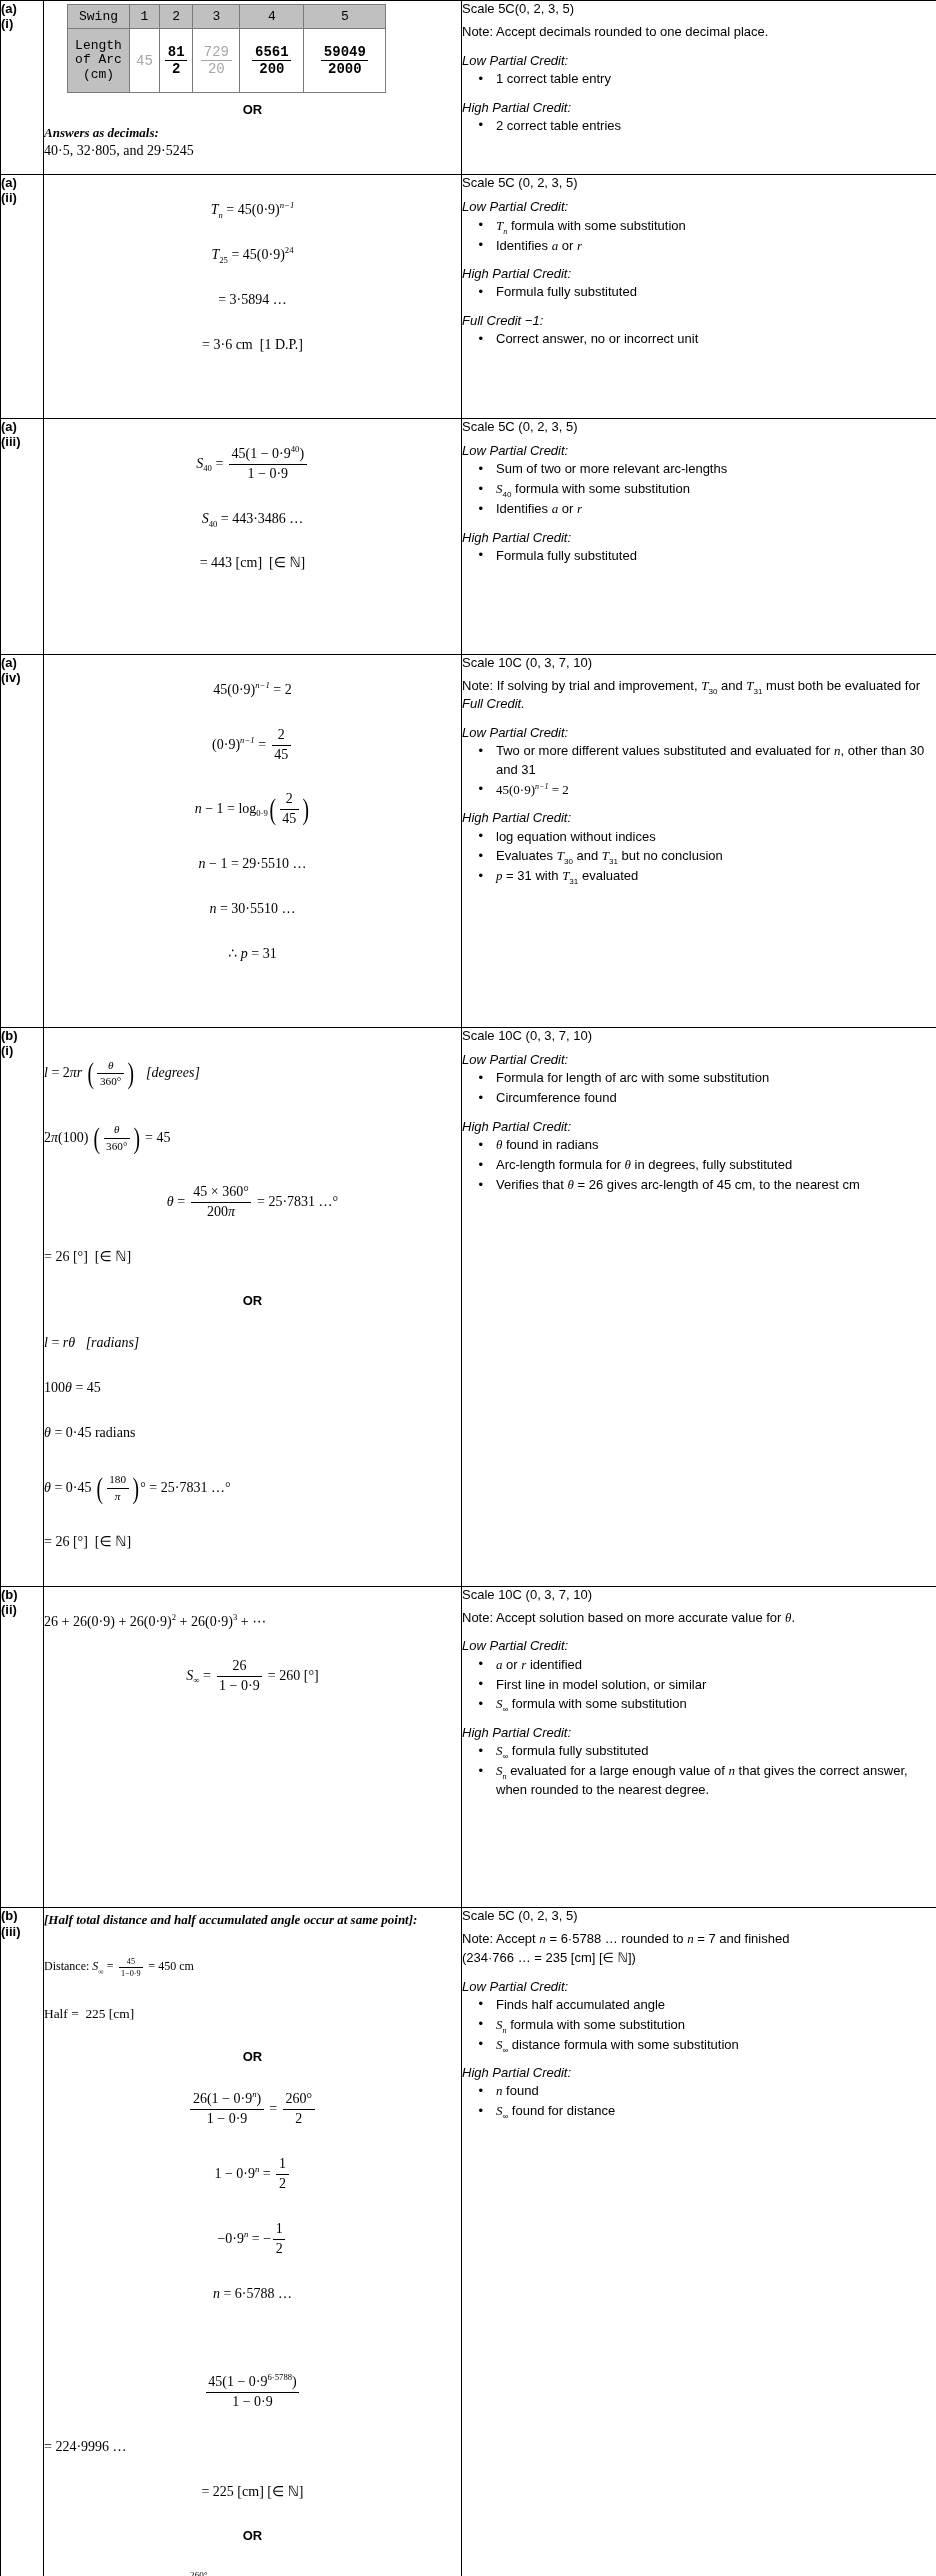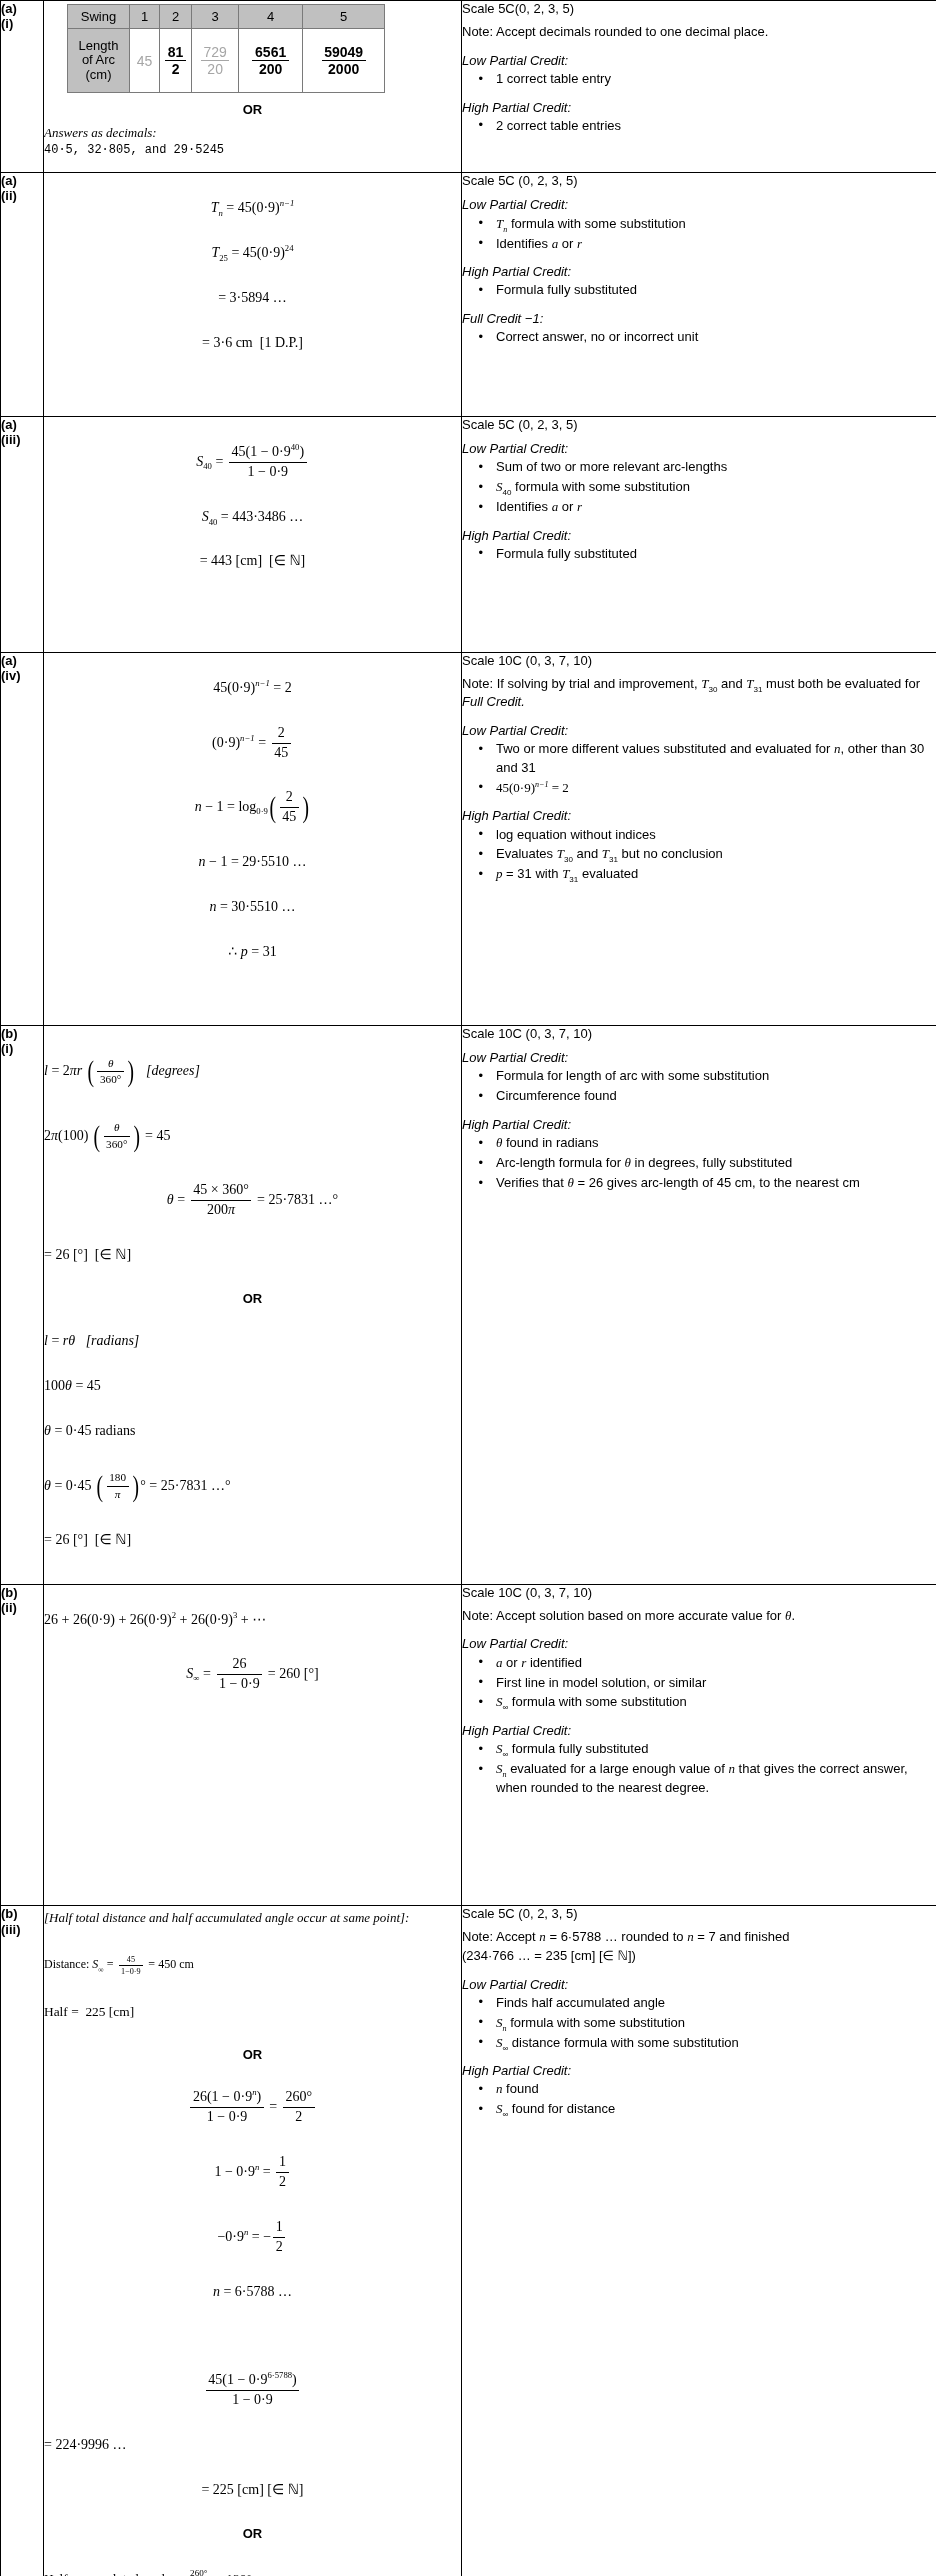--- a/index.html
+++ b/index.html
@@ -92,32 +92,33 @@
     font-size: 13px;
     font-family: "Liberation Sans", sans-serif;
     margin: 9.3px 0 7.2px 0;
   }
 
   .ital-note {
     font-style: italic;
     font-family: "Liberation Serif", serif;
     font-size: 13px;
     margin: 3.1px 0 1px 0;
+    font-weight: bold;
   }
   .plain-line {
-    font-family: Liberation Mono, monospace;
-    font-size: 12px;
+    font-family: Liberation Serif, serif;
+    font-size: 14px;
     margin: 2.1px 0 2.1px 0;
   }
 
   
   table.swing {
     border-collapse: collapse;
     margin: 3.1px 0 0 23px;
-    font-family: Liberation Sans, sans-serif;
+    font-family: Liberation Mono, monospace;
   }
   table.swing td {
     border: 0.5px solid #7a7a7a;
     text-align: center;
     vertical-align: middle;
     padding: 1px 3.1px;
   }
   table.swing td.hdr {
     background: #c0c0c0;
     font-size: 13px;

